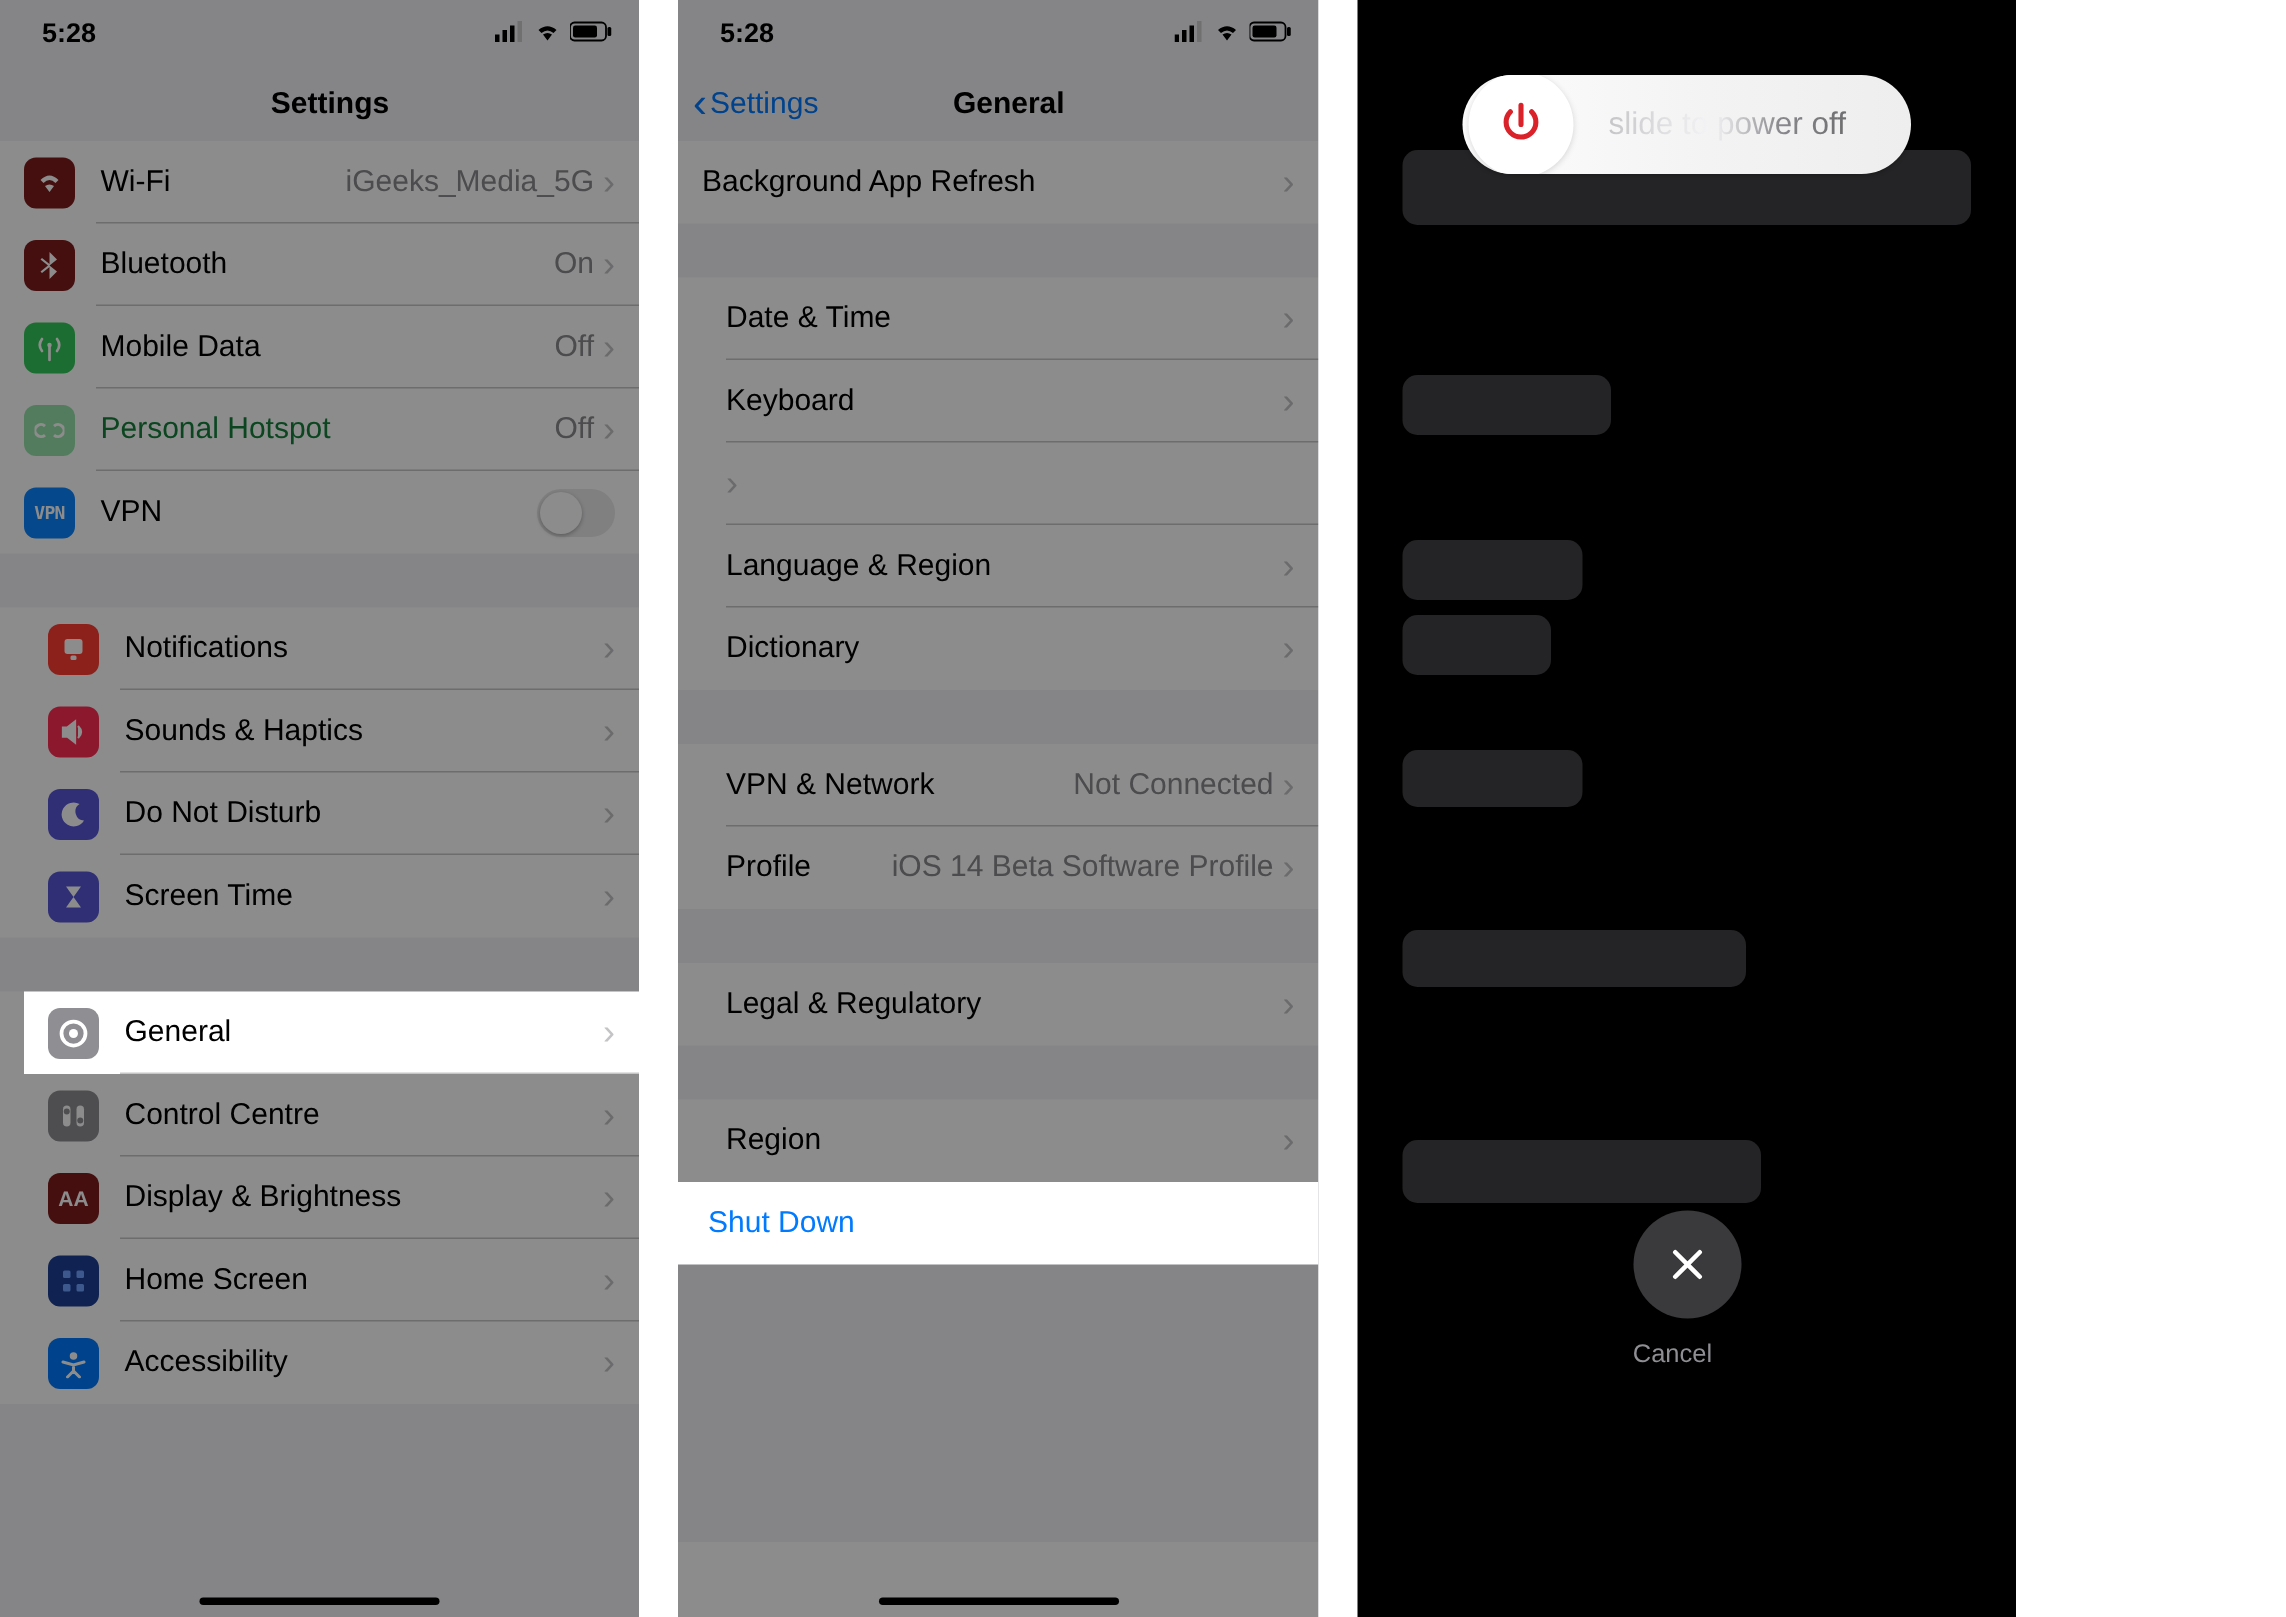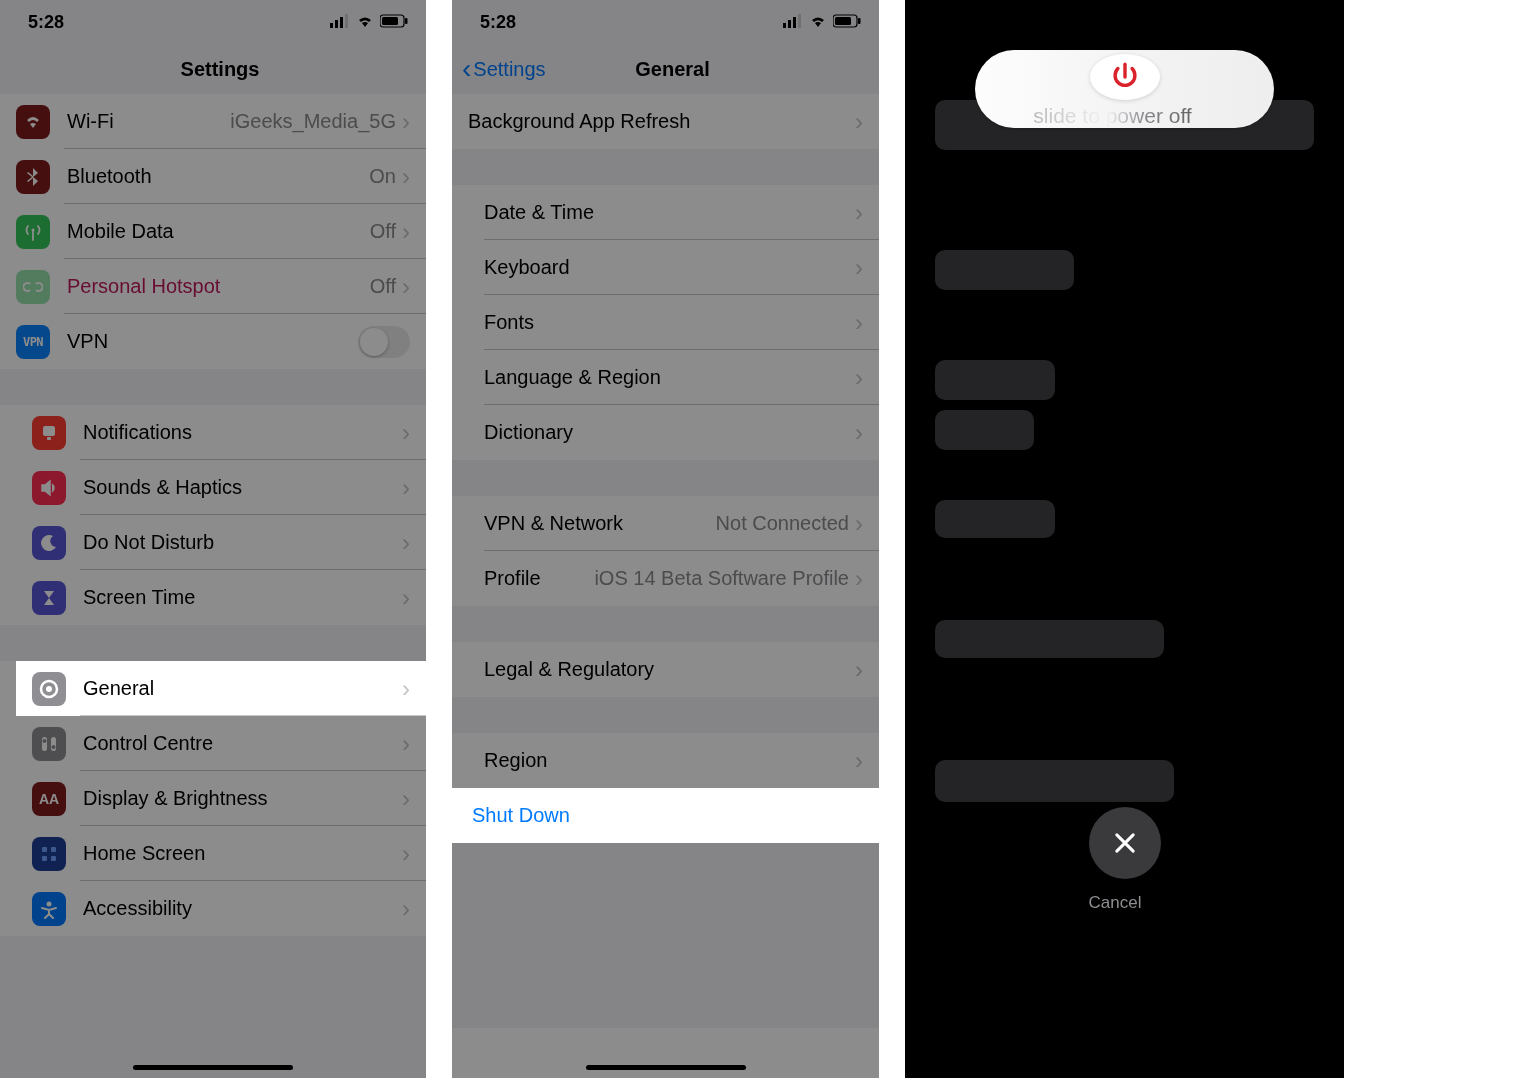--- a/index.html
+++ b/index.html
@@ -106,21 +106,21 @@
     position: relative;
   }
   .toggle::after {
     content: "";
     position: absolute;
     top: 2px; left: 2px;
     width: 28px; height: 28px; border-radius: 50%;
     background: #fff;
     box-shadow: 0 1px 3px rgba(0,0,0,.3);
   }
-  .disabled-text { color: #be185d; }
+  .disabled-text { color: #15803d; }
 
   .dim-overlay {
     position: absolute;
     inset: 0;
     background: rgba(0,0,0,.45);
     pointer-events: none;
   }
 
   .highlight-row {
     position: relative;
@@ -161,28 +161,27 @@
     right: 30px;
     height: 50px;
     border-radius: 10px;
     background: rgba(40,40,42,.9);
   }
   .power-slider {
     position: absolute;
     top: 50px;
     left: 70px;
     right: 70px;
-    height: 78px;
+    height: 66px;
     border-radius: 39px;
     background: linear-gradient(90deg, #fdfdfd 0%, #f3f3f4 55%, #eeeeef 100%);
     display: flex;
     align-items: center;
     box-shadow: 0 1px 3px rgba(0,0,0,.25);
     overflow: hidden;
-    flex-direction: column;
   }
   .power-knob {
     width: 70px; height: 70px; border-radius: 50%;
     background: #fff;
     margin: 4px;
     display: flex; align-items: center; justify-content: center;
     box-shadow: 0 1px 4px rgba(0,0,0,.15);
   }
   .power-knob svg { width: 34px; height: 34px; }
   .slide-text {
@@ -469,21 +468,20 @@
         <span class="label">Date &amp; Time</span>
         <span class="chev">›</span>
         <span class="divider"></span>
       </div>
     <div class="row no-icon">
         <span class="label">Keyboard</span>
         <span class="chev">›</span>
         <span class="divider"></span>
       </div>
     <div class="row no-icon">
-        <span class="label">Fonts</span>
         <span class="chev">›</span>
         <span class="divider"></span>
       </div>
     <div class="row no-icon">
         <span class="label">Language &amp; Region</span>
         <span class="chev">›</span>
         <span class="divider"></span>
       </div>
     <div class="row no-icon">
         <span class="label">Dictionary</span>

